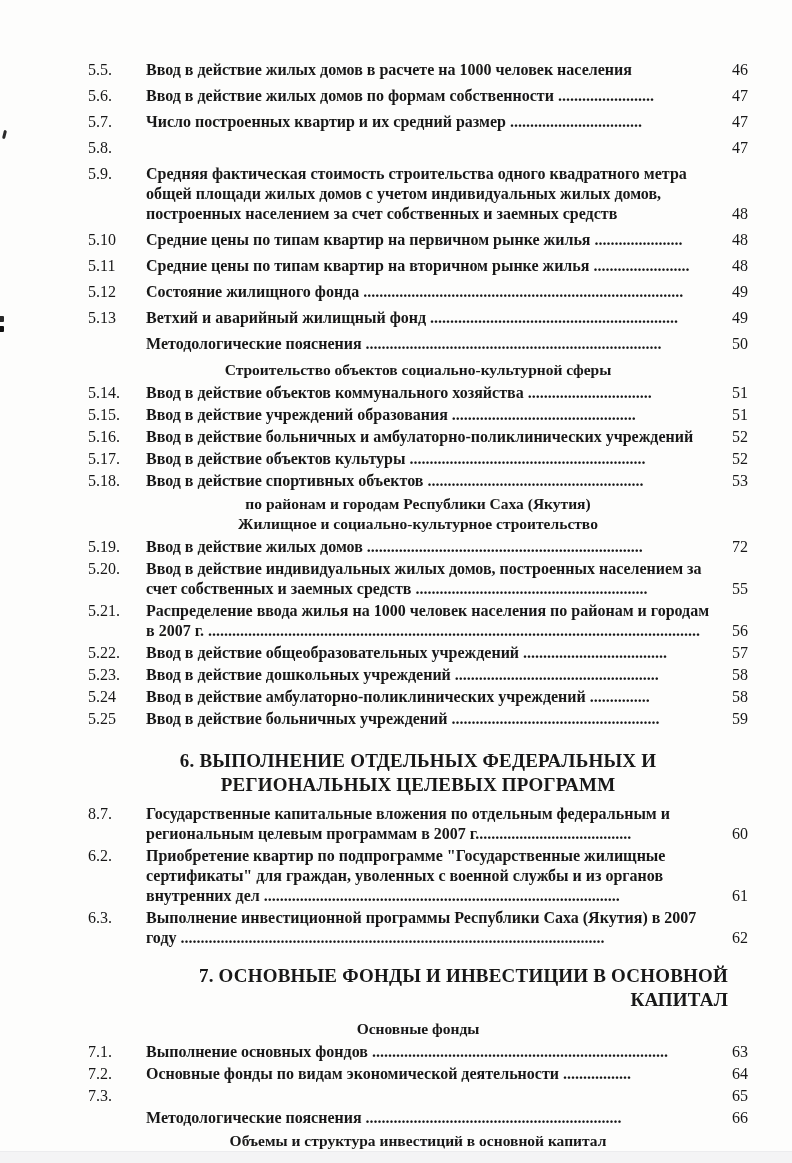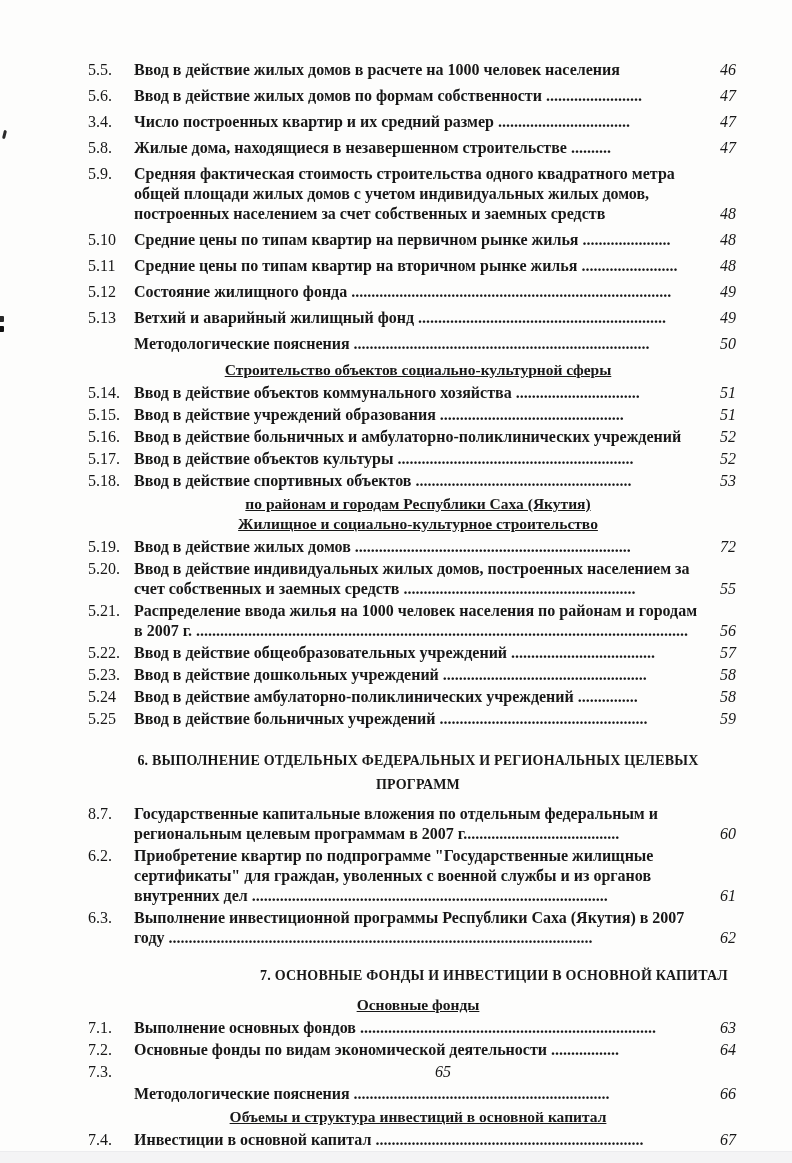--- a/index.html
+++ b/index.html
@@ -4,29 +4,29 @@
 <style>
   html,body{margin:0;padding:0;}
   .page{
     width:792px;height:1163px;position:relative;overflow:hidden;
     background:#fdfdfc;
     font-family:"Liberation Serif", serif;
     color:#181818;
   }
   .content{position:absolute;top:60px;left:88px;width:660px;}
   .toc-section{margin:0;}
-  .row{display:flex;align-items:flex-start;font-size:16px;line-height:20px;margin-bottom:2px;}
+  .row{display:flex;align-items:flex-start;font-size:16px;line-height:20px;margin-bottom:2px;gap:12px;}
   .loose .row{margin-bottom:6px;}
   .num{flex:0 0 46px;white-space:nowrap;}
   .title{flex:0 0 570px;overflow-wrap:break-word;word-break:break-word;font-weight:bold;}
-  .pagecol{flex:1 1 auto;text-align:center;align-self:flex-end;padding-left:4px;font-style:italic;}
+  .pagecol{flex:1 1 auto;text-align:right;align-self:flex-end;padding-left:4px;}
   .subheader{font-weight:bold;text-align:center;font-size:15.5px;line-height:20px;margin:3px 0 3px 0;}
-  .subheader .shline{display:block;text-decoration:underline;}
+  .subheader .shline{display:block;}
   .section-header{
-    font-weight:bold;text-align:center;font-size:14px;line-height:24px;
+    font-weight:bold;text-align:center;font-size:19px;line-height:24px;
     margin:20px 20px 7px 20px;letter-spacing:.2px;
   }
   .section-header.s7{margin-top:16px;text-align:right;}
   
   .artifact{position:absolute;background:#2a2a2a;}
   .a1{left:3px;top:130px;width:3px;height:9px;border-radius:2px;transform:rotate(14deg);}
   .a2{left:-1px;top:316px;width:5px;height:6px;border-radius:1px;box-shadow:0 10px 0 0 #111;}
   .page-bottom-edge{
     position:absolute;left:0;bottom:0;width:792px;height:11px;
     background:#f4f4f5;border-top:1px solid #ececee;
@@ -42,27 +42,26 @@
           <span class="num">5.5.</span>
           <span class="title">Ввод в действие жилых домов в расчете на 1000 человек населения</span>
           <span class="pagecol">46</span>
         </div>
         <div class="row">
           <span class="num">5.6.</span>
           <span class="title">Ввод в действие жилых домов по формам собственности ........................</span>
           <span class="pagecol">47</span>
         </div>
         <div class="row">
-          <span class="num">3.4.</span>
+          <span class="num">5.7.</span>
           <span class="title">Число построенных квартир и их средний размер .................................</span>
           <span class="pagecol">47</span>
         </div>
         <div class="row">
           <span class="num">5.8.</span>
-          <span class="title">Жилые дома, находящиеся в незавершенном строительстве ..........</span>
           <span class="pagecol">47</span>
         </div>
         <div class="row">
           <span class="num">5.9.</span>
           <span class="title">Средняя фактическая стоимость строительства одного квадратного метра общей площади жилых домов с учетом индивидуальных жилых домов, построенных населением за счет собственных и заемных средств</span>
           <span class="pagecol">48</span>
         </div>
         <div class="row">
           <span class="num">5.10</span>
           <span class="title">Средние цены по типам квартир на первичном рынке жилья ......................</span>

